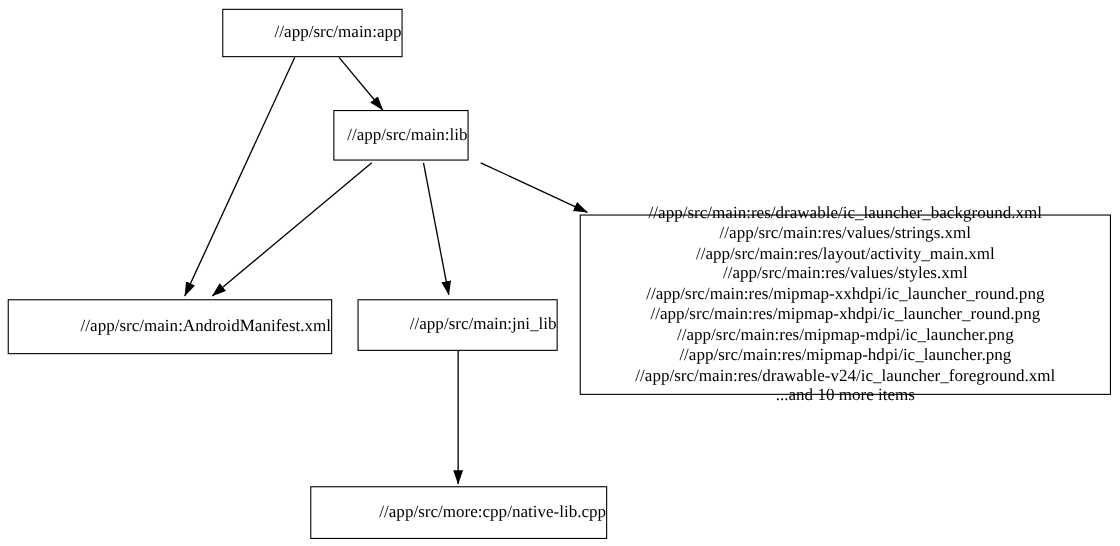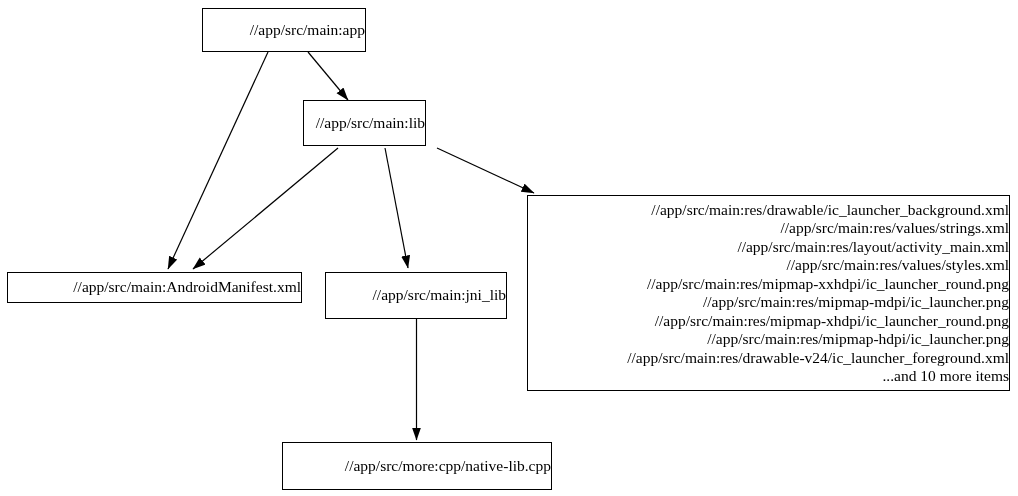--- a/index.html
+++ b/index.html
@@ -36,23 +36,23 @@
     font-size: 15.5px;
     line-height: 18.5px;
     white-space: nowrap;
   }
   .node.multiline {
     flex-direction: column;
     justify-content: center;
   }
   #node-app         { left: 202px; top: 8px;   width: 164px; height: 44px; }
   #node-lib         { left: 303px; top: 100px; width: 123px; height: 46px; }
-  #node-manifest    { left: 7px;   top: 272px; width: 295px; height: 31px; }
+  #node-manifest    { left: 7px;   top: 272px; width: 295px; height: 50px; }
   #node-jni-lib     { left: 325px; top: 272px; width: 182px; height: 47px; }
-  #node-resources   { left: 527px; top: 195px; width: 483px; height: 196px; align-items: flex-end; }
+  #node-resources   { left: 527px; top: 195px; width: 483px; height: 164px; }
   #node-native-lib  { left: 282px; top: 442px; width: 270px; height: 48px; }
 </style>
 </head>
 <body>
 
 <div class="canvas">
 
   <svg class="edges" viewBox="0 0 1018 496" xmlns="http://www.w3.org/2000/svg">
     <defs>
       <marker id="arrow" markerUnits="userSpaceOnUse" markerWidth="14" markerHeight="10" refX="12.5" refY="4.5" orient="auto">
@@ -82,22 +82,22 @@
   <div class="node" id="node-jni-lib">
     <span>//app/src/main:jni_lib</span>
   </div>
 
   <div class="node multiline" id="node-resources">
       <div>//app/src/main:res/drawable/ic_launcher_background.xml</div>
       <div>//app/src/main:res/values/strings.xml</div>
       <div>//app/src/main:res/layout/activity_main.xml</div>
       <div>//app/src/main:res/values/styles.xml</div>
       <div>//app/src/main:res/mipmap-xxhdpi/ic_launcher_round.png</div>
+      <div>//app/src/main:res/mipmap-xhdpi/ic_launcher_round.png</div>
       <div>//app/src/main:res/mipmap-mdpi/ic_launcher.png</div>
-      <div>//app/src/main:res/mipmap-xhdpi/ic_launcher_round.png</div>
       <div>//app/src/main:res/mipmap-hdpi/ic_launcher.png</div>
       <div>//app/src/main:res/drawable-v24/ic_launcher_foreground.xml</div>
       <div>...and 10 more items</div>
     </div>
 
   <div class="node" id="node-native-lib">
     <span>//app/src/more:cpp/native-lib.cpp</span>
   </div>
 
 </div>

